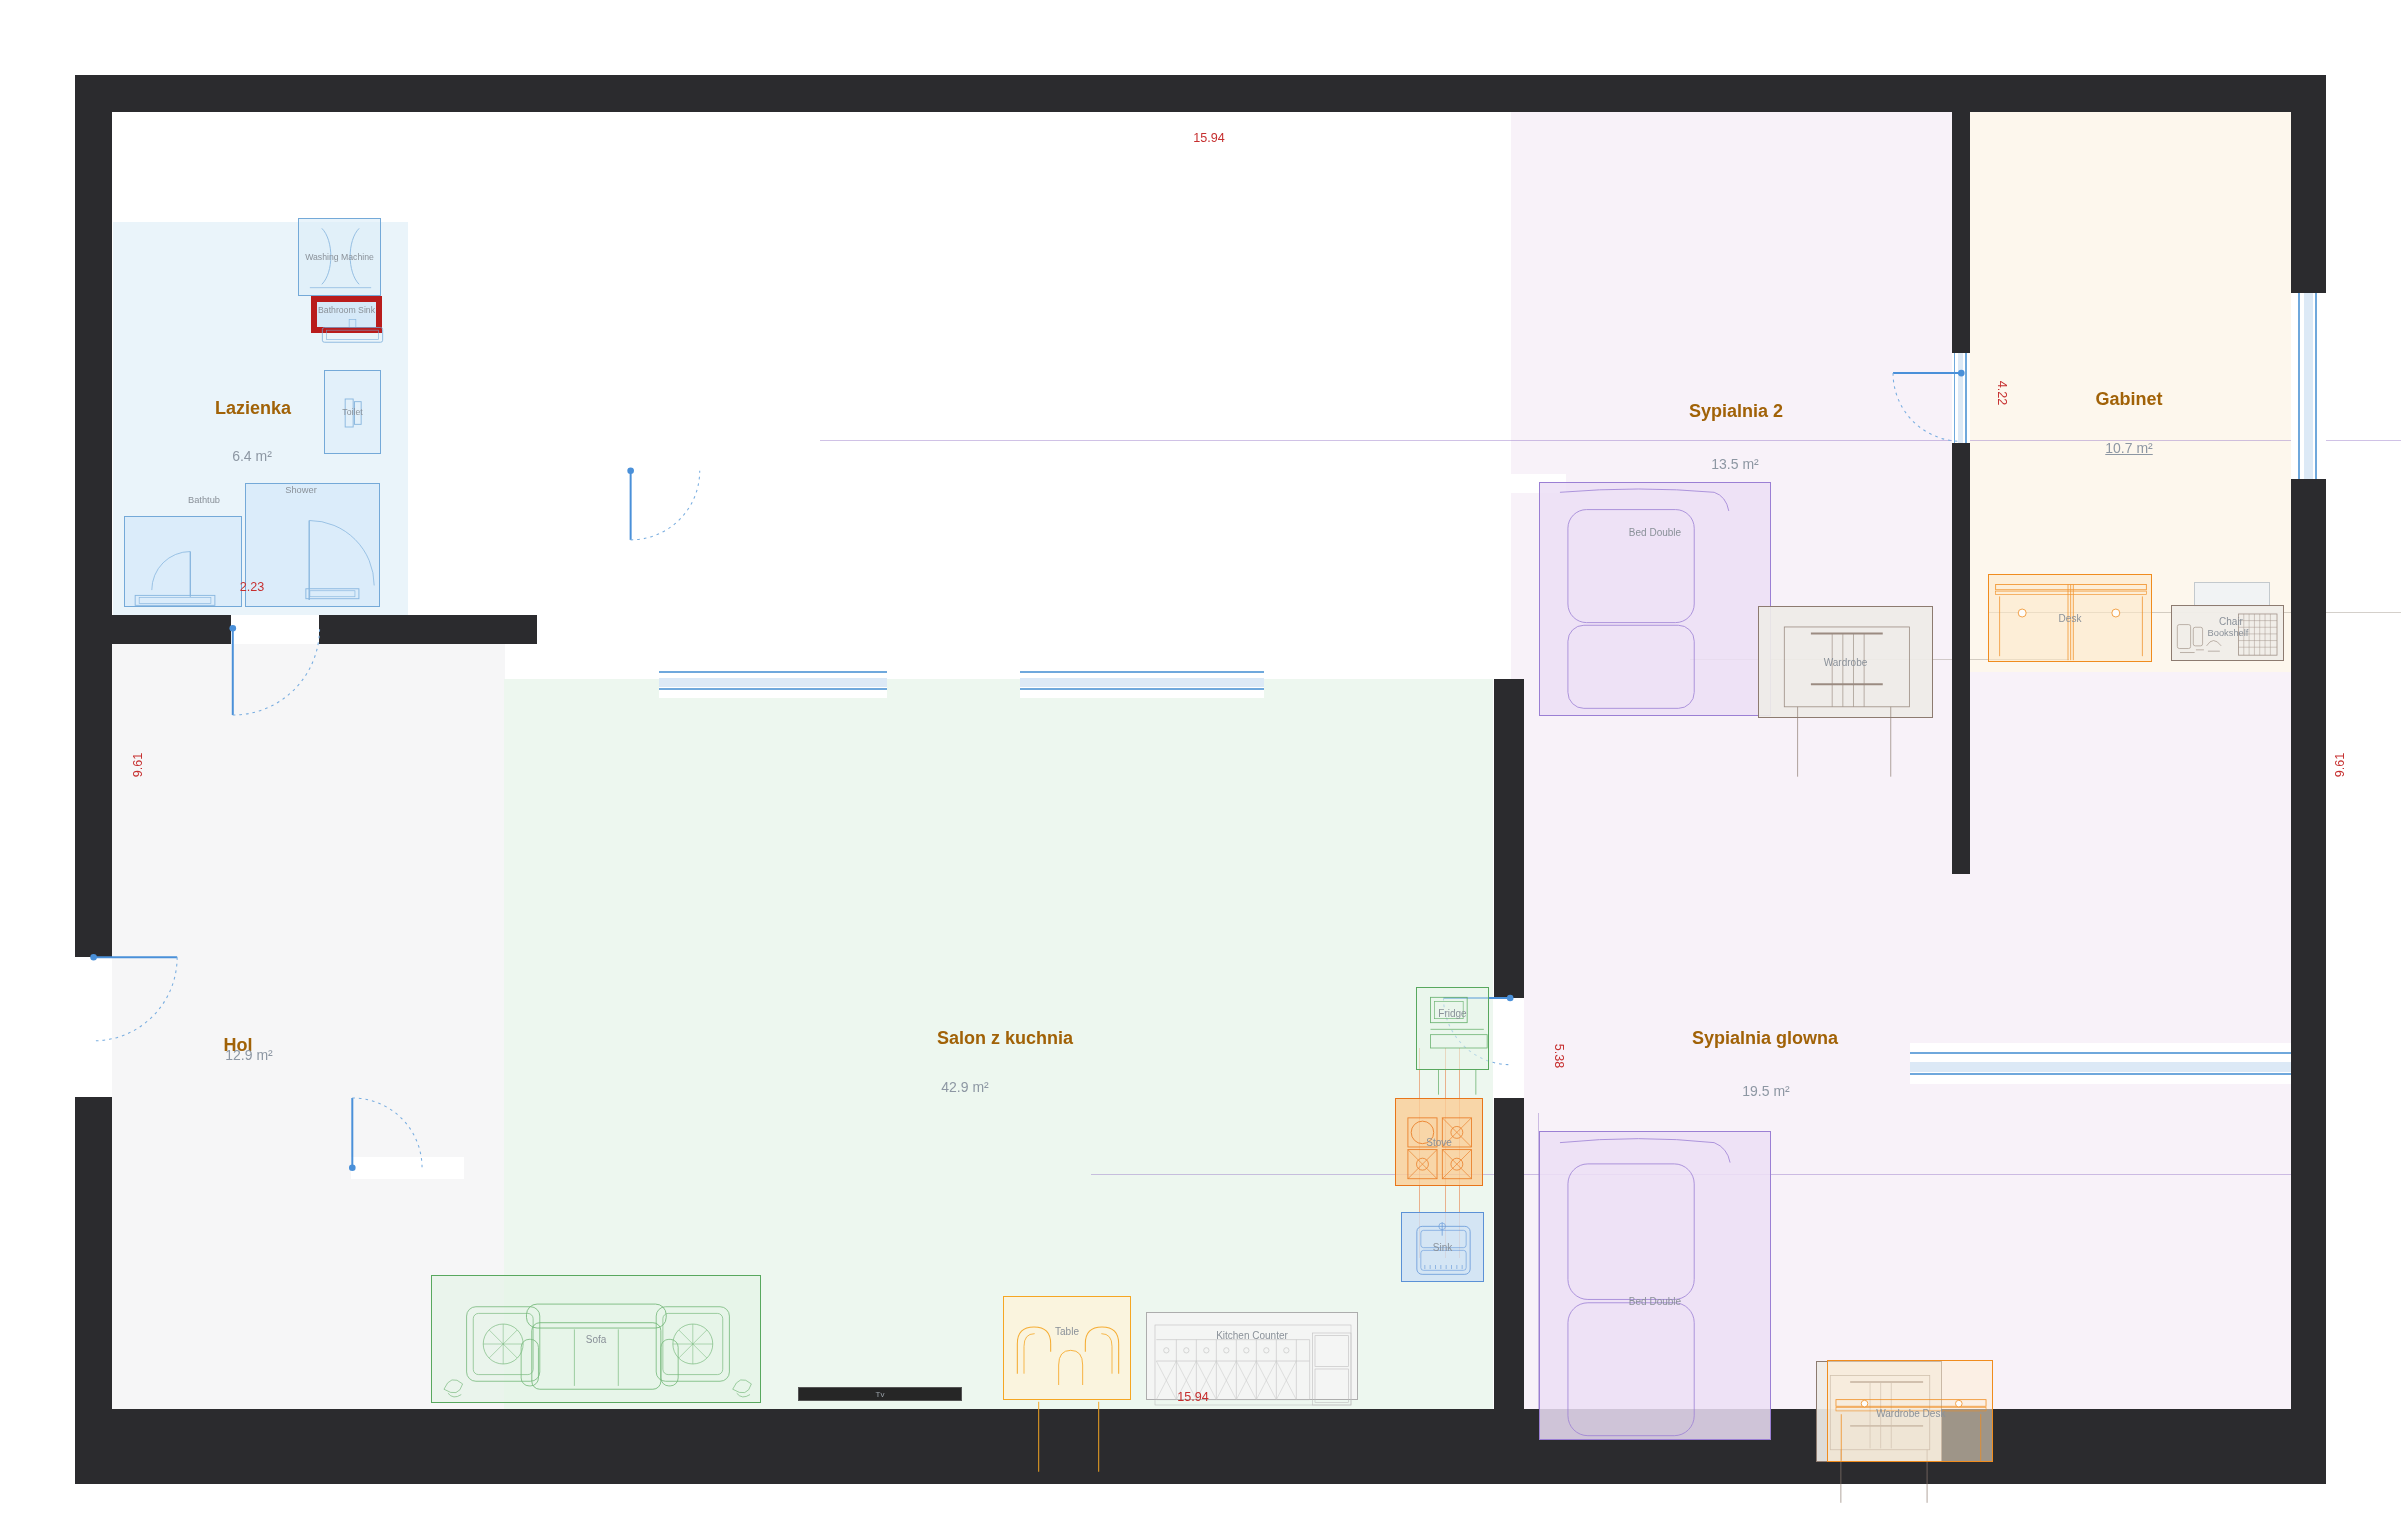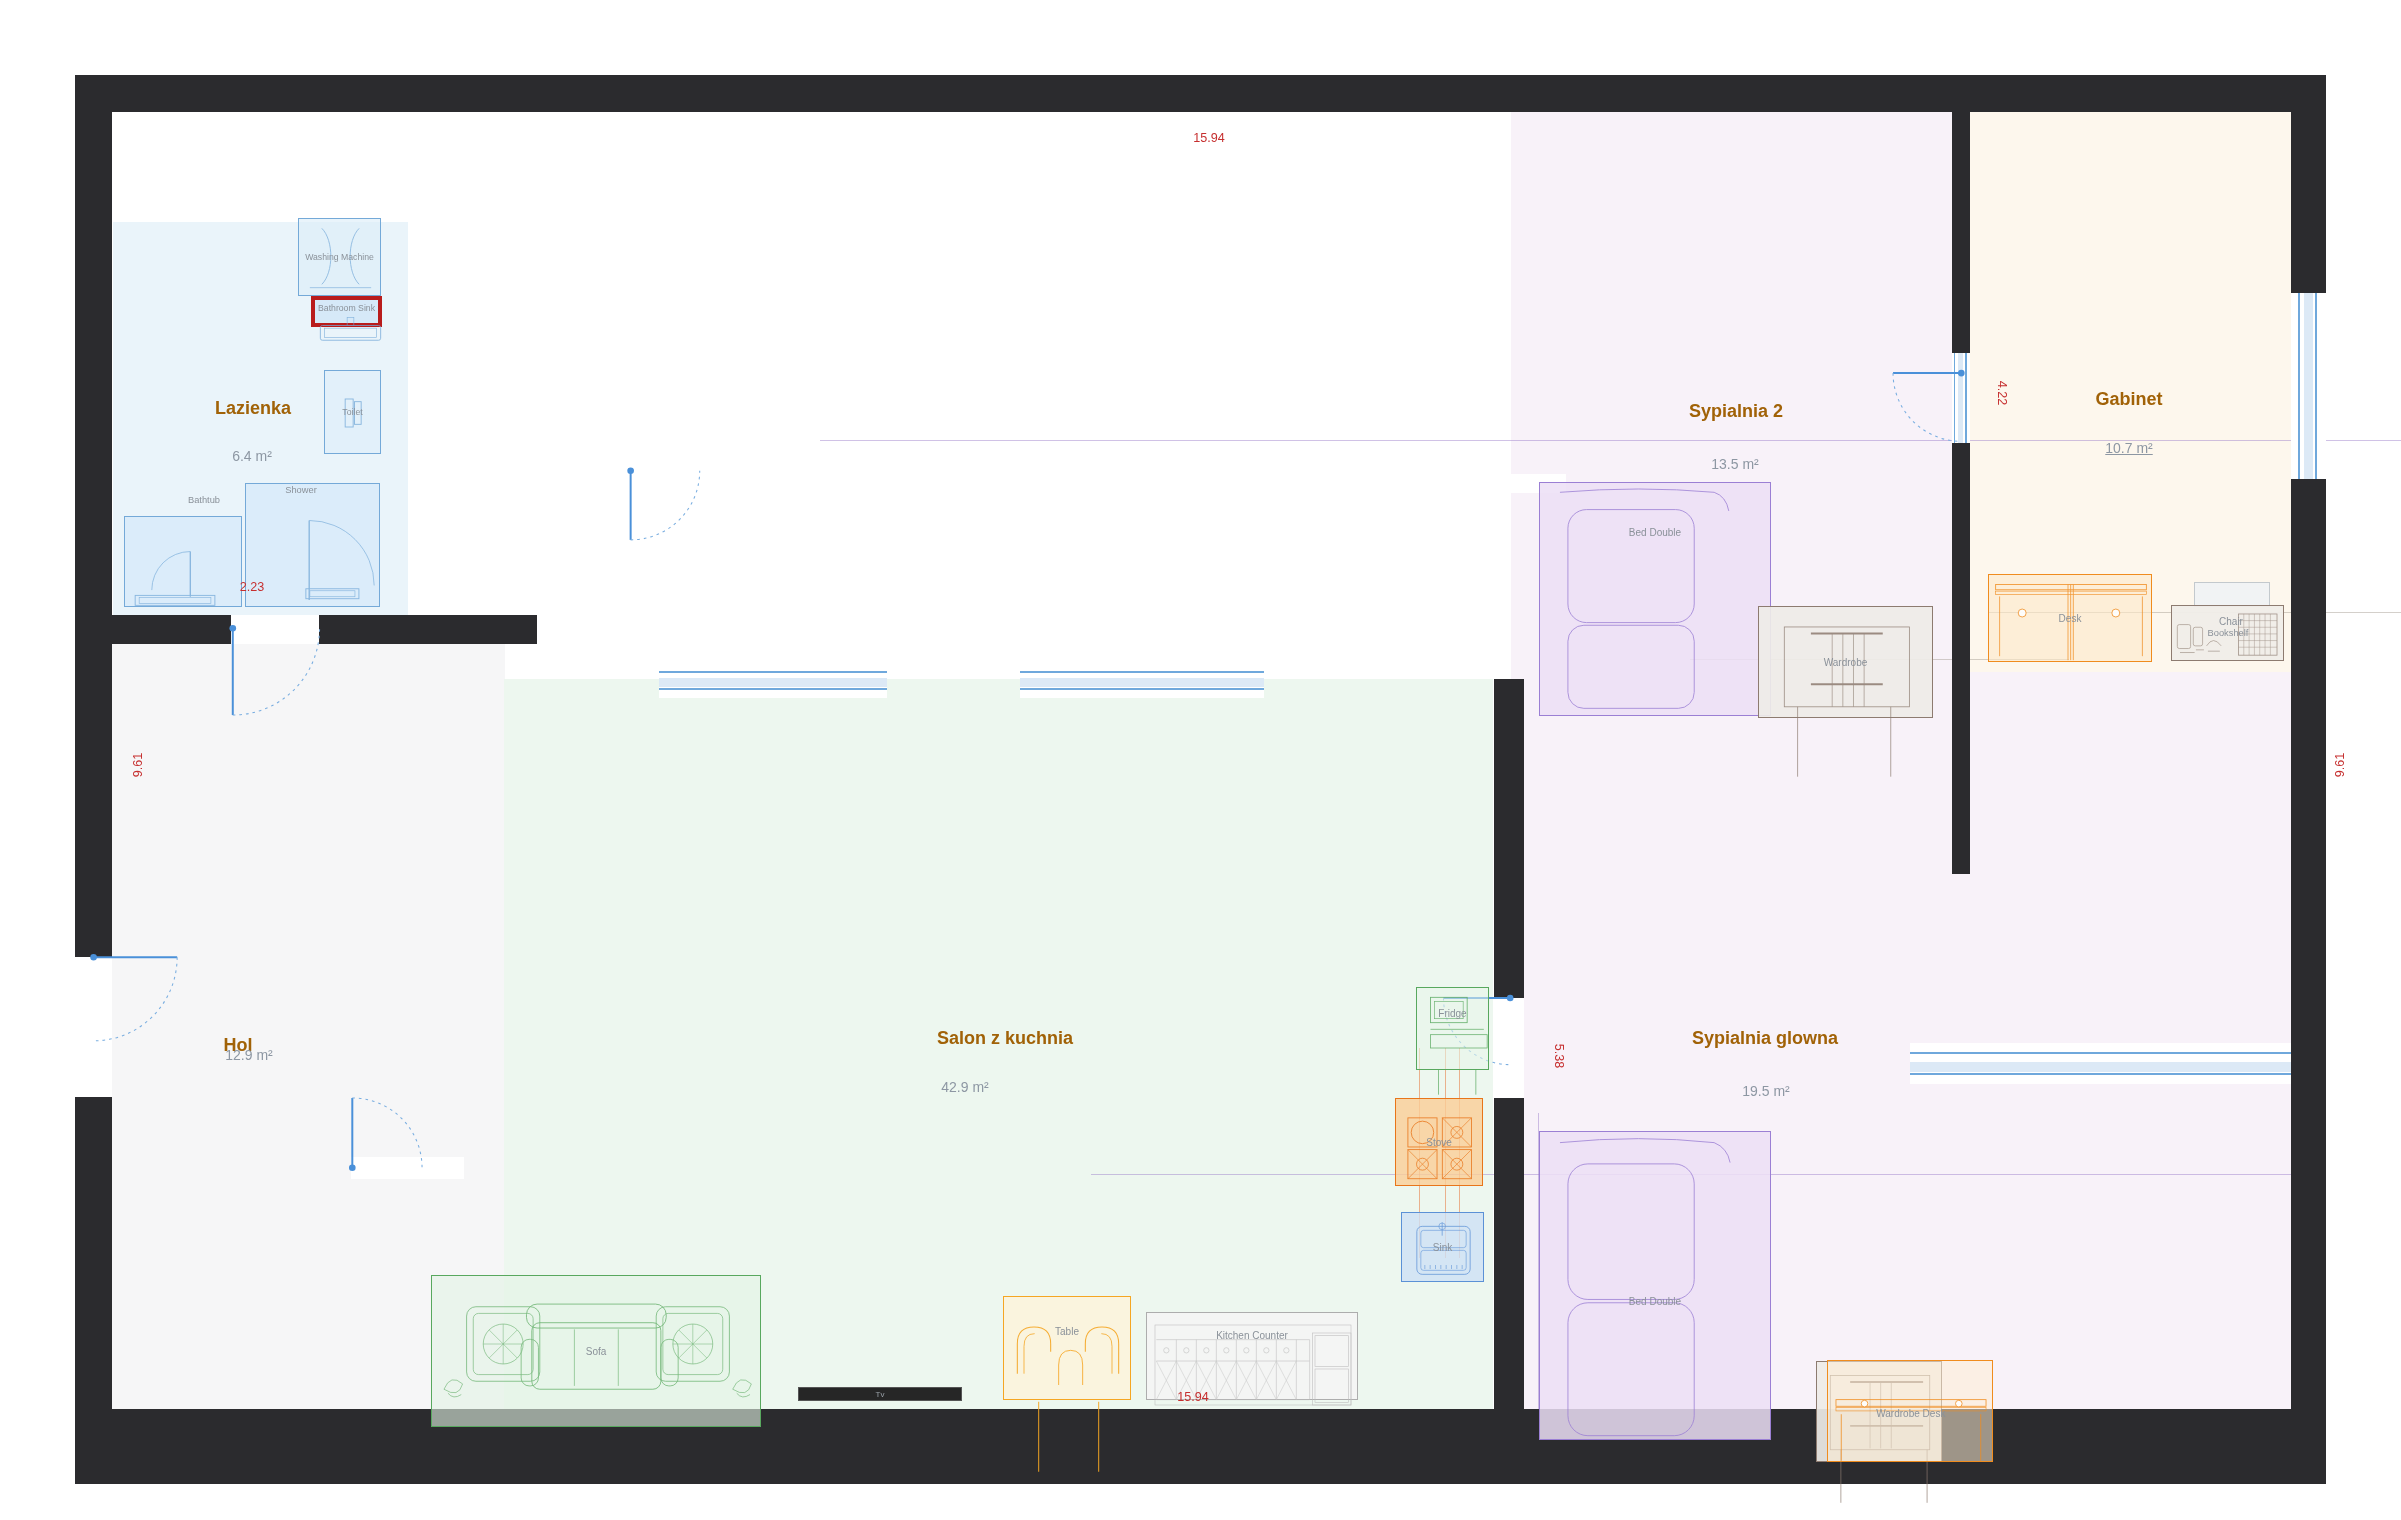--- a/index.html
+++ b/index.html
@@ -123,21 +123,21 @@
   </svg>
 
   <div class="furn" style="left:298px;top:218px;width:83px;height:78px;border:1px solid #74a9d8;background:rgba(219,236,249,0.6);">
     <svg width="83" height="78" style="position:absolute;left:0;top:0;opacity:.75;" viewBox="0 0 124 117">
       <path d="M34,14 C52,32 52,80 34,98" fill="none" stroke="#74a9d8" stroke-width="1.4"></path>
       <path d="M90,14 C72,32 72,80 90,98" fill="none" stroke="#74a9d8" stroke-width="1.4"></path>
       <line x1="16" y1="103" x2="108" y2="103" stroke="#74a9d8" stroke-width="1.2"></line>
     </svg>
     <span class="flabel flabel-sm">Washing Machine</span>
   </div>
-  <div class="furn" style="left:311px;top:296px;width:71px;height:31px;border:4px solid #b91c1c;background:rgba(207,229,247,0.75);padding-left:31px;">
+  <div class="furn" style="left:311px;top:296px;width:71px;height:37px;border:6px solid #b91c1c;background:rgba(207,229,247,0.75);padding-left:31px;">
     <svg width="71" height="47" style="position:absolute;left:0;top:0;opacity:.8;" viewBox="0 0 106 70">
       <rect x="8" y="38" width="90" height="22" rx="3" fill="none" stroke="#74a9d8" stroke-width="1.4"></rect>
       <rect x="14" y="42" width="78" height="14" fill="none" stroke="#74a9d8" stroke-width="1"></rect>
       <rect x="48" y="26" width="10" height="12" fill="none" stroke="#74a9d8" stroke-width="1"></rect>
     </svg>
     <span class="flabel flabel-sm" style="top:8px;">Bathroom Sink</span>
   </div>
   <div class="furn" style="left:324px;top:370px;width:57px;height:84px;border:1px solid #74a9d8;background:rgba(219,236,249,0.55);">
     <svg width="57" height="84" style="position:absolute;left:0;top:0;opacity:.8;" viewBox="0 0 85 126">
       <rect x="30" y="42" width="12" height="42" fill="none" stroke="#74a9d8" stroke-width="1.4"></rect>
@@ -157,21 +157,21 @@
     <svg width="118" height="91" style="position:absolute;left:0;top:0;opacity:.8;" viewBox="0 0 177 137">
       <line x1="98" y1="52" x2="98" y2="120" stroke="#74a9d8" stroke-width="2"></line>
       <path d="M98,52 A58,58 0 0 0 40,110" fill="none" stroke="#74a9d8" stroke-width="1.2"></path>
       <rect x="15" y="118" width="120" height="15" fill="none" stroke="#74a9d8" stroke-width="1.4"></rect>
       <rect x="21" y="121" width="108" height="9" fill="none" stroke="#74a9d8" stroke-width="1"></rect>
     </svg>
   </div>
   <div class="plabel" style="left:301px;top:490px;font-size:9.3px;">Shower</div>
   <div class="plabel" style="left:204px;top:500px;font-size:9.3px;">Bathtub</div>
 
-  <div class="furn" style="left:431px;top:1275px;width:330px;height:152px;border:1px solid #58a85e;background:rgba(226,243,228,0.6);">
+  <div class="furn" style="left:431px;top:1275px;width:330px;height:128px;border:1px solid #58a85e;background:rgba(226,243,228,0.6);">
     <svg width="330" height="136" style="position:absolute;left:0;top:0;opacity:.8;" viewBox="0 0 496 204">
       <rect x="52" y="46" width="110" height="112" rx="14" fill="none" stroke="#58a85e" stroke-width="1.2"></rect>
       <rect x="62" y="56" width="90" height="92" rx="8" fill="none" stroke="#58a85e" stroke-width="1"></rect>
       <circle cx="107" cy="102" r="30" fill="none" stroke="#58a85e" stroke-width="1"></circle>
       <path d="M107,72 V132 M77,102 H137 M86,81 L128,123 M128,81 L86,123" stroke="#58a85e" stroke-width="0.8" fill="none"></path>
       <rect x="337" y="46" width="110" height="112" rx="14" fill="none" stroke="#58a85e" stroke-width="1.2"></rect>
       <rect x="347" y="56" width="90" height="92" rx="8" fill="none" stroke="#58a85e" stroke-width="1"></rect>
       <circle cx="392" cy="102" r="30" fill="none" stroke="#58a85e" stroke-width="1"></circle>
       <path d="M392,72 V132 M362,102 H422 M371,81 L413,123 M413,81 L371,123" stroke="#58a85e" stroke-width="0.8" fill="none"></path>
       <rect x="142" y="42" width="210" height="36" rx="16" fill="none" stroke="#58a85e" stroke-width="1.3"></rect>

